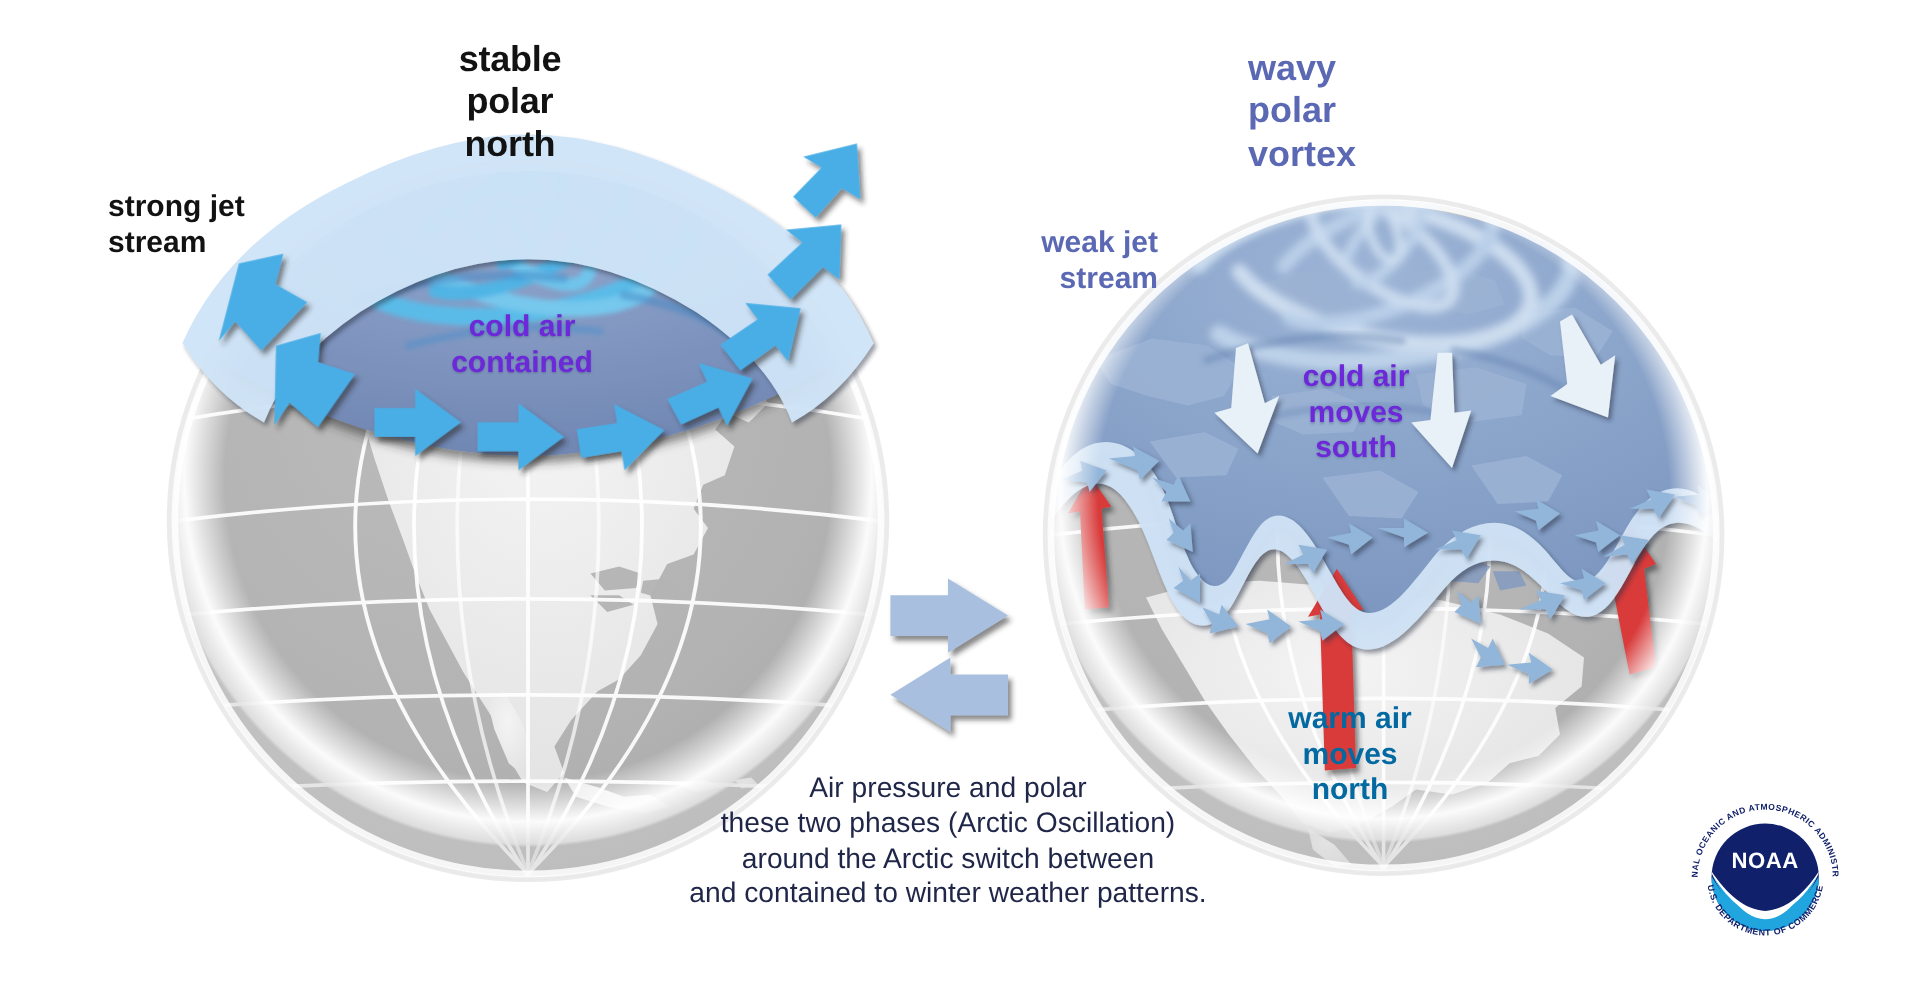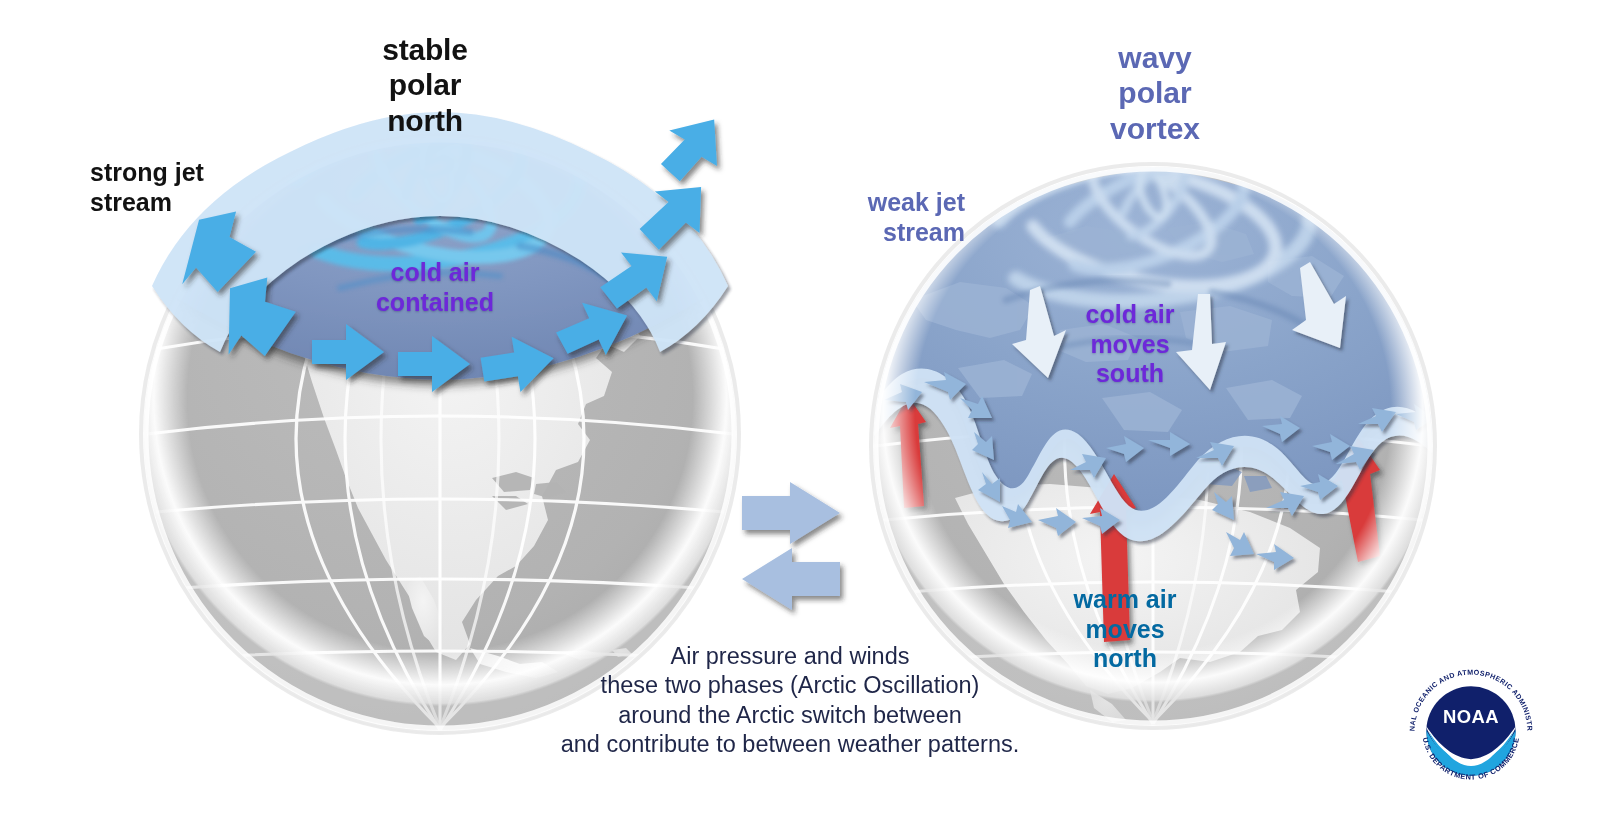--- a/index.html
+++ b/index.html
@@ -48,21 +48,21 @@
     left: 90px; top: 158px; width: 200px;
     text-align: left; font-size: 25px;
   }
   #label-cold-air-contained {
     left: 320px; top: 258px; width: 230px;
     text-align: center; font-size: 25px;
     text-shadow: 0 1px 2px rgba(40,55,90,0.35);
   }
   #label-wavy-polar-vortex {
     left: 1040px; top: 40px; width: 230px;
-    text-align: center; font-size: 30px;
+    text-align: left; font-size: 30px;
   }
   #label-weak-jet-stream {
     left: 770px; top: 188px; width: 195px;
     text-align: right; font-size: 25px;
   }
   #label-cold-air-moves-south {
     left: 1060px; top: 300px; width: 140px;
     text-align: center; font-size: 25px;
     text-shadow: 0 1px 2px rgba(40,60,100,0.3);
   }
@@ -433,24 +433,24 @@
 
   <div class="lbl lbl-white" id="label-cold-air-moves-south">cold air
 moves
 south</div>
 
   <div class="lbl lbl-red" id="label-warm-air-moves-north">warm air
 moves
 north</div>
 
   <div id="caption">
-    <div>Air pressure and winds</div>
+    <div>Air pressure and polar</div>
     <div>these two phases (Arctic Oscillation)</div>
     <div>around the Arctic switch between</div>
-    <div>and contribute to between weather patterns.</div>
+    <div>and contained to winter weather patterns.</div>
   </div>
 
   <svg id="noaa-logo" viewBox="0 0 140 140">
     <defs>
       <clipPath id="logoCircle">
           <circle cx="70" cy="70" r="46"></circle>
         </clipPath>
       <path id="arcTop" d="M 70,70 m -58,0 a 58,58 0 1,1 116,0" fill="none"></path>
       <path id="arcBot" d="M 70,70 m -50,0 a 50,50 0 1,0 100,0" fill="none"></path>
     </defs>

